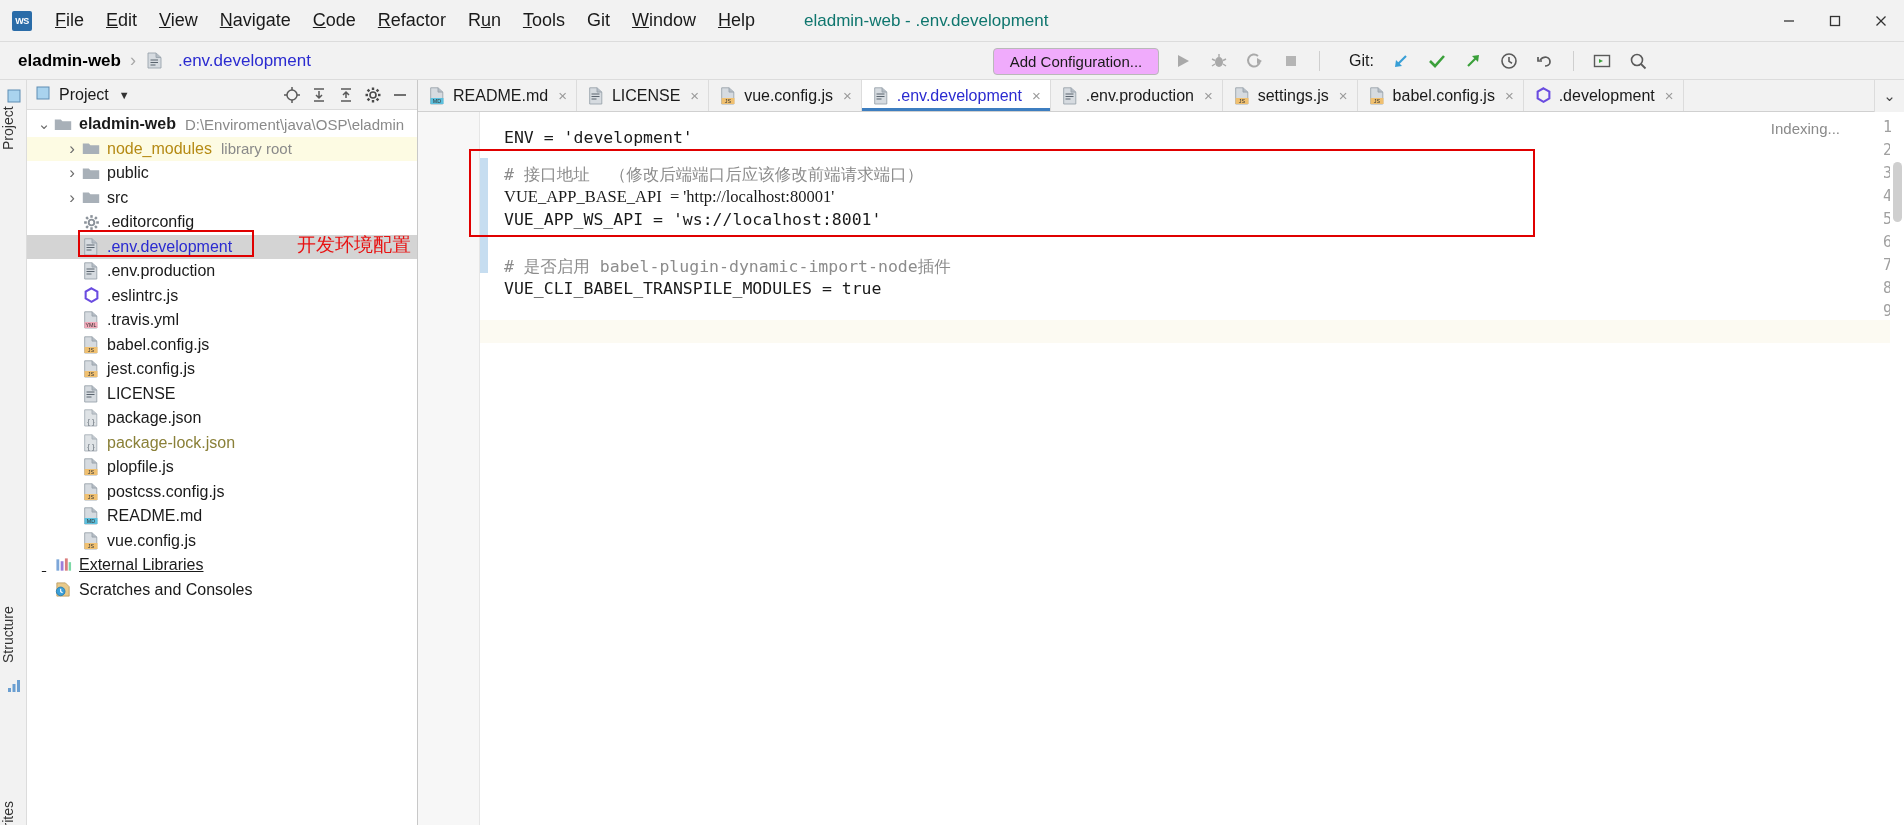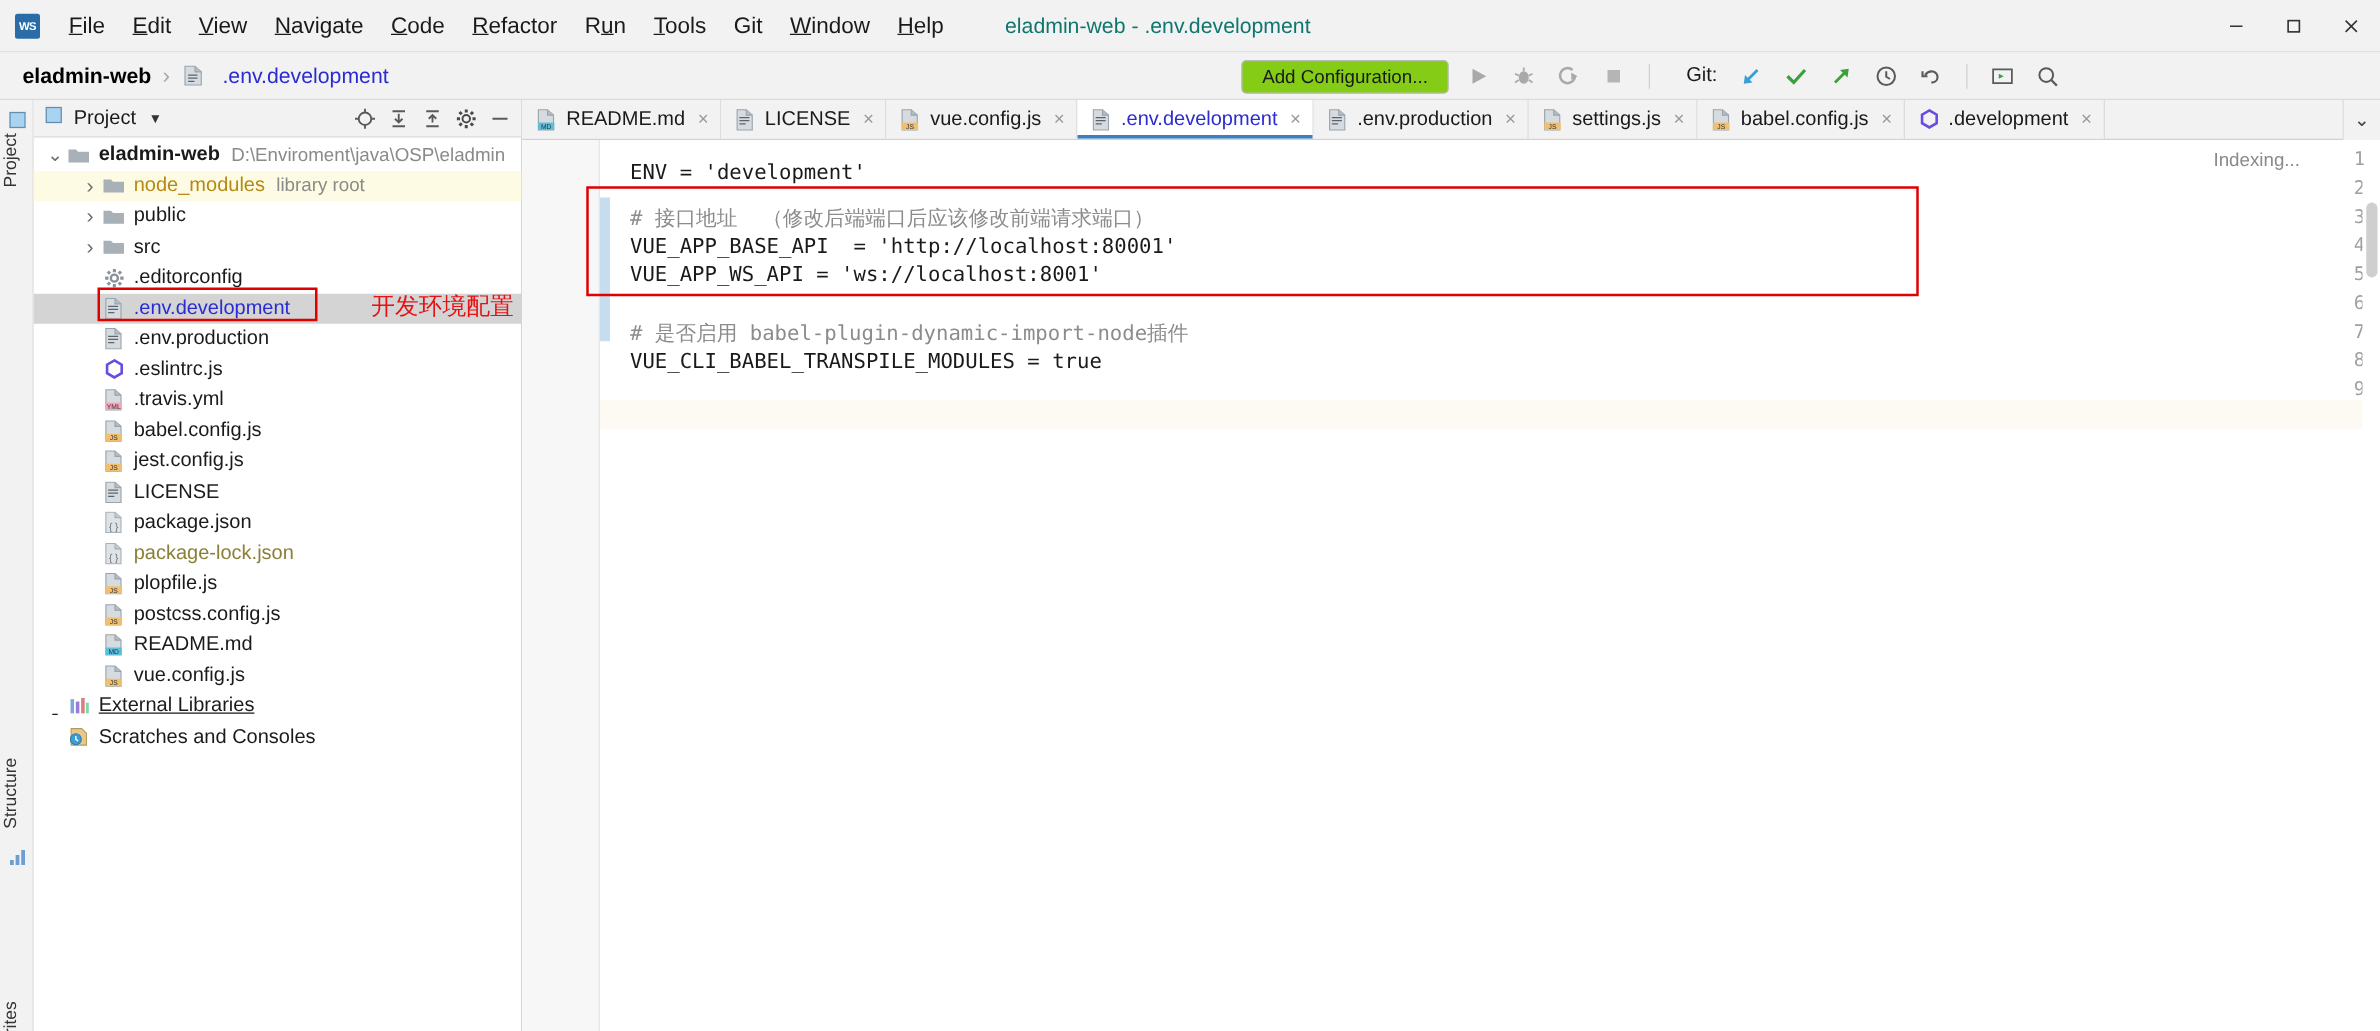--- a/index.html
+++ b/index.html
@@ -47,21 +47,21 @@
   }
   .crumb { display: flex; align-items: center; }
   .crumb-proj {
     font-size: 17px; font-weight: bold; color: #000; margin-left: 18px;
   }
   .crumb-sep { color: #a8a8a8; font-size: 18px; margin: 0 9px; }
   .crumb-file { font-size: 17px; color: #2b2bd0; margin-left: 7px; }
 
   .addconf {
     position: absolute; left: 993px; top: 6px; width: 166px; height: 27px;
-    background: #84cc16; border: 1px solid #b9b9b9; border-radius: 4px;
+    background: #f0abfc; border: 1px solid #b9b9b9; border-radius: 4px;
     font-size: 15px; color: #1a1a1a; display: flex; align-items: center;
     justify-content: center;
   }
   .tb-icons { position: absolute; left: 1168px; top: 0; height: 38px;
               display: flex; align-items: center; gap: 6px; }
   .tb-ic { width: 30px; height: 30px; display: flex; align-items: center; justify-content: center; }
   .git-label { font-size: 16px; color: #1a1a1a; margin-left: 16px; margin-right: 6px; }
   .tb-div { width: 1px; height: 20px; background: #cfcfcf; margin: 0 7px; }
 
   
@@ -745,21 +745,21 @@
           <div class="lnum" style="top: 144px;">7</div>
           <div class="lnum" style="top: 167px;">8</div>
           <div class="lnum" style="top: 190px;">9</div>
         </div>
       <div class="changebar" style="top:46px;height:115px;"></div>
       <div class="caretline" style="top:208px;"></div>
       <div id="codelines">
           <div class="codeline" style="top: 16px;">ENV = 'development'</div>
           <div class="codeline" style="top: 29px;"></div>
           <div class="codeline cmt" style="top: 52px;"># 接口地址  （修改后端端口后应该修改前端请求端口）</div>
-          <div class="codeline" style="top: 75px;">VUE_APP_BASE_API  = 'http://localhost:80001'</div>
+          <div class="codeline" style="top: 75px; font-family: Liberation Serif, serif;">VUE_APP_BASE_API  = 'http://localhost:80001'</div>
           <div class="codeline" style="top: 98px;">VUE_APP_WS_API = 'ws://localhost:8001'</div>
           <div class="codeline" style="top: 121px;"></div>
           <div class="codeline cmt" style="top: 144px;"># 是否启用 babel-plugin-dynamic-import-node插件</div>
           <div class="codeline" style="top: 167px;">VUE_CLI_BABEL_TRANSPILE_MODULES = true</div>
           <div class="codeline" style="top: 190px;"></div>
         </div>
       <div class="indexing">Indexing...</div>
       <div class="scrollbar-v">
         <div class="scroll-thumb"></div>
       </div>

